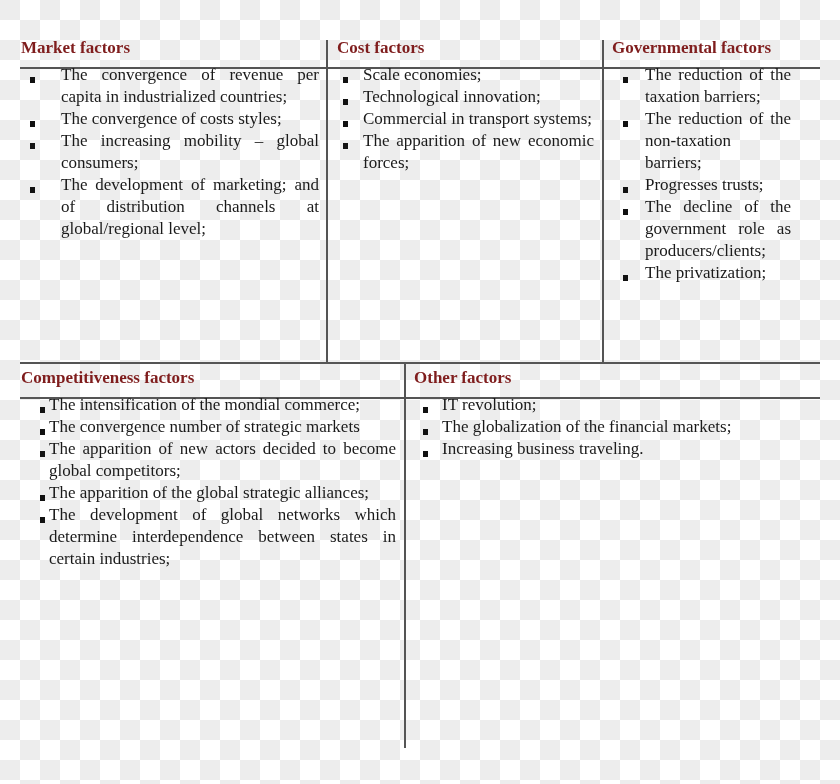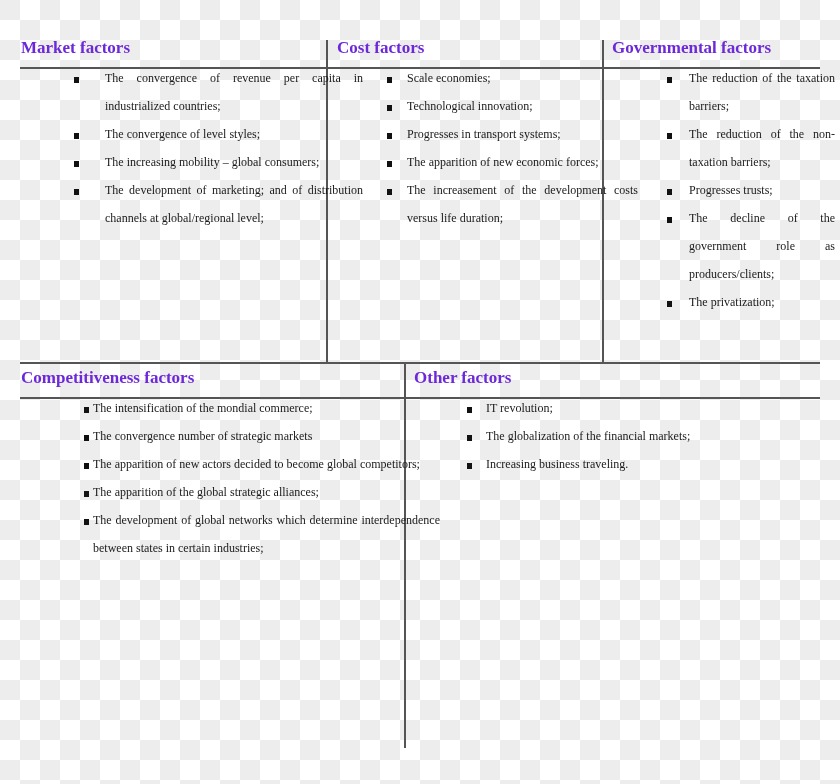--- a/index.html
+++ b/index.html
@@ -13,23 +13,23 @@
       conic-gradient(#ffffff 0 25%, #ededed 0 50%, #ffffff 0 75%, #ededed 0);
     background-size: 40px 40px;
     background-position: 0 0;
     font-family: "Liberation Serif", "DejaVu Serif", serif;
     color: #1a1a1a;
   }
   .hline { position: absolute; height: 2px; background: #555; }
   .vline { position: absolute; width: 2px; background: #555; }
   .head {
     position: absolute; font-weight: bold; font-size: 17px; line-height: 20px;
-    color: #6d28d9; white-space: nowrap;
+    color: #7f1d1d; white-space: nowrap;
   }
-  .col { position: absolute; font-size: 12px; line-height: 28px; padding-left: 44px; }
+  .col { position: absolute; font-size: 17px; line-height: 22px; }
   .item { position: relative; }
   .item .bullet {
     position: absolute; width: 5px; height: 6px; background: #111; top: 13px;
   }
   .item .txt { display: block; text-align: justify; text-align-last: left; }
   
   #market .item .bullet { left: 9px; }
   #market .item .txt { margin-left: 40px; }
   #cost .item .bullet { left: 16px; }
   #cost .item .txt { margin-left: 36px; }
@@ -55,21 +55,21 @@
 <div class="head" style="left:337px; top:38px;">Cost factors</div>
 <div class="head" style="left:612px; top:38px;">Governmental factors</div>
 
 <div class="col" id="market" style="left:21px; top:64px; width:298px;">
   <div class="item">
       <span class="bullet"></span>
       <span class="txt">The convergence of revenue per capita in industrialized countries;</span>
     </div>
   <div class="item">
       <span class="bullet"></span>
-      <span class="txt">The convergence of level styles;</span>
+      <span class="txt">The convergence of costs styles;</span>
     </div>
   <div class="item">
       <span class="bullet"></span>
       <span class="txt">The increasing mobility – global consumers;</span>
     </div>
   <div class="item">
       <span class="bullet"></span>
       <span class="txt">The development of marketing; and of distribution channels at global/regional level;</span>
     </div>
 </div>
@@ -78,29 +78,25 @@
   <div class="item">
       <span class="bullet"></span>
       <span class="txt">Scale economies;</span>
     </div>
   <div class="item">
       <span class="bullet"></span>
       <span class="txt">Technological innovation;</span>
     </div>
   <div class="item">
       <span class="bullet"></span>
-      <span class="txt">Progresses in transport systems;</span>
+      <span class="txt">Commercial in transport systems;</span>
     </div>
   <div class="item">
       <span class="bullet"></span>
       <span class="txt">The apparition of new economic forces;</span>
-    </div>
-  <div class="item">
-      <span class="bullet"></span>
-      <span class="txt">The increasement of the development costs versus life duration;</span>
     </div>
 </div>
 
 <div class="col" id="gov" style="left:605px; top:64px; width:186px;">
   <div class="item">
       <span class="bullet"></span>
       <span class="txt">The reduction of the taxation barriers;</span>
     </div>
   <div class="item">
       <span class="bullet"></span>

